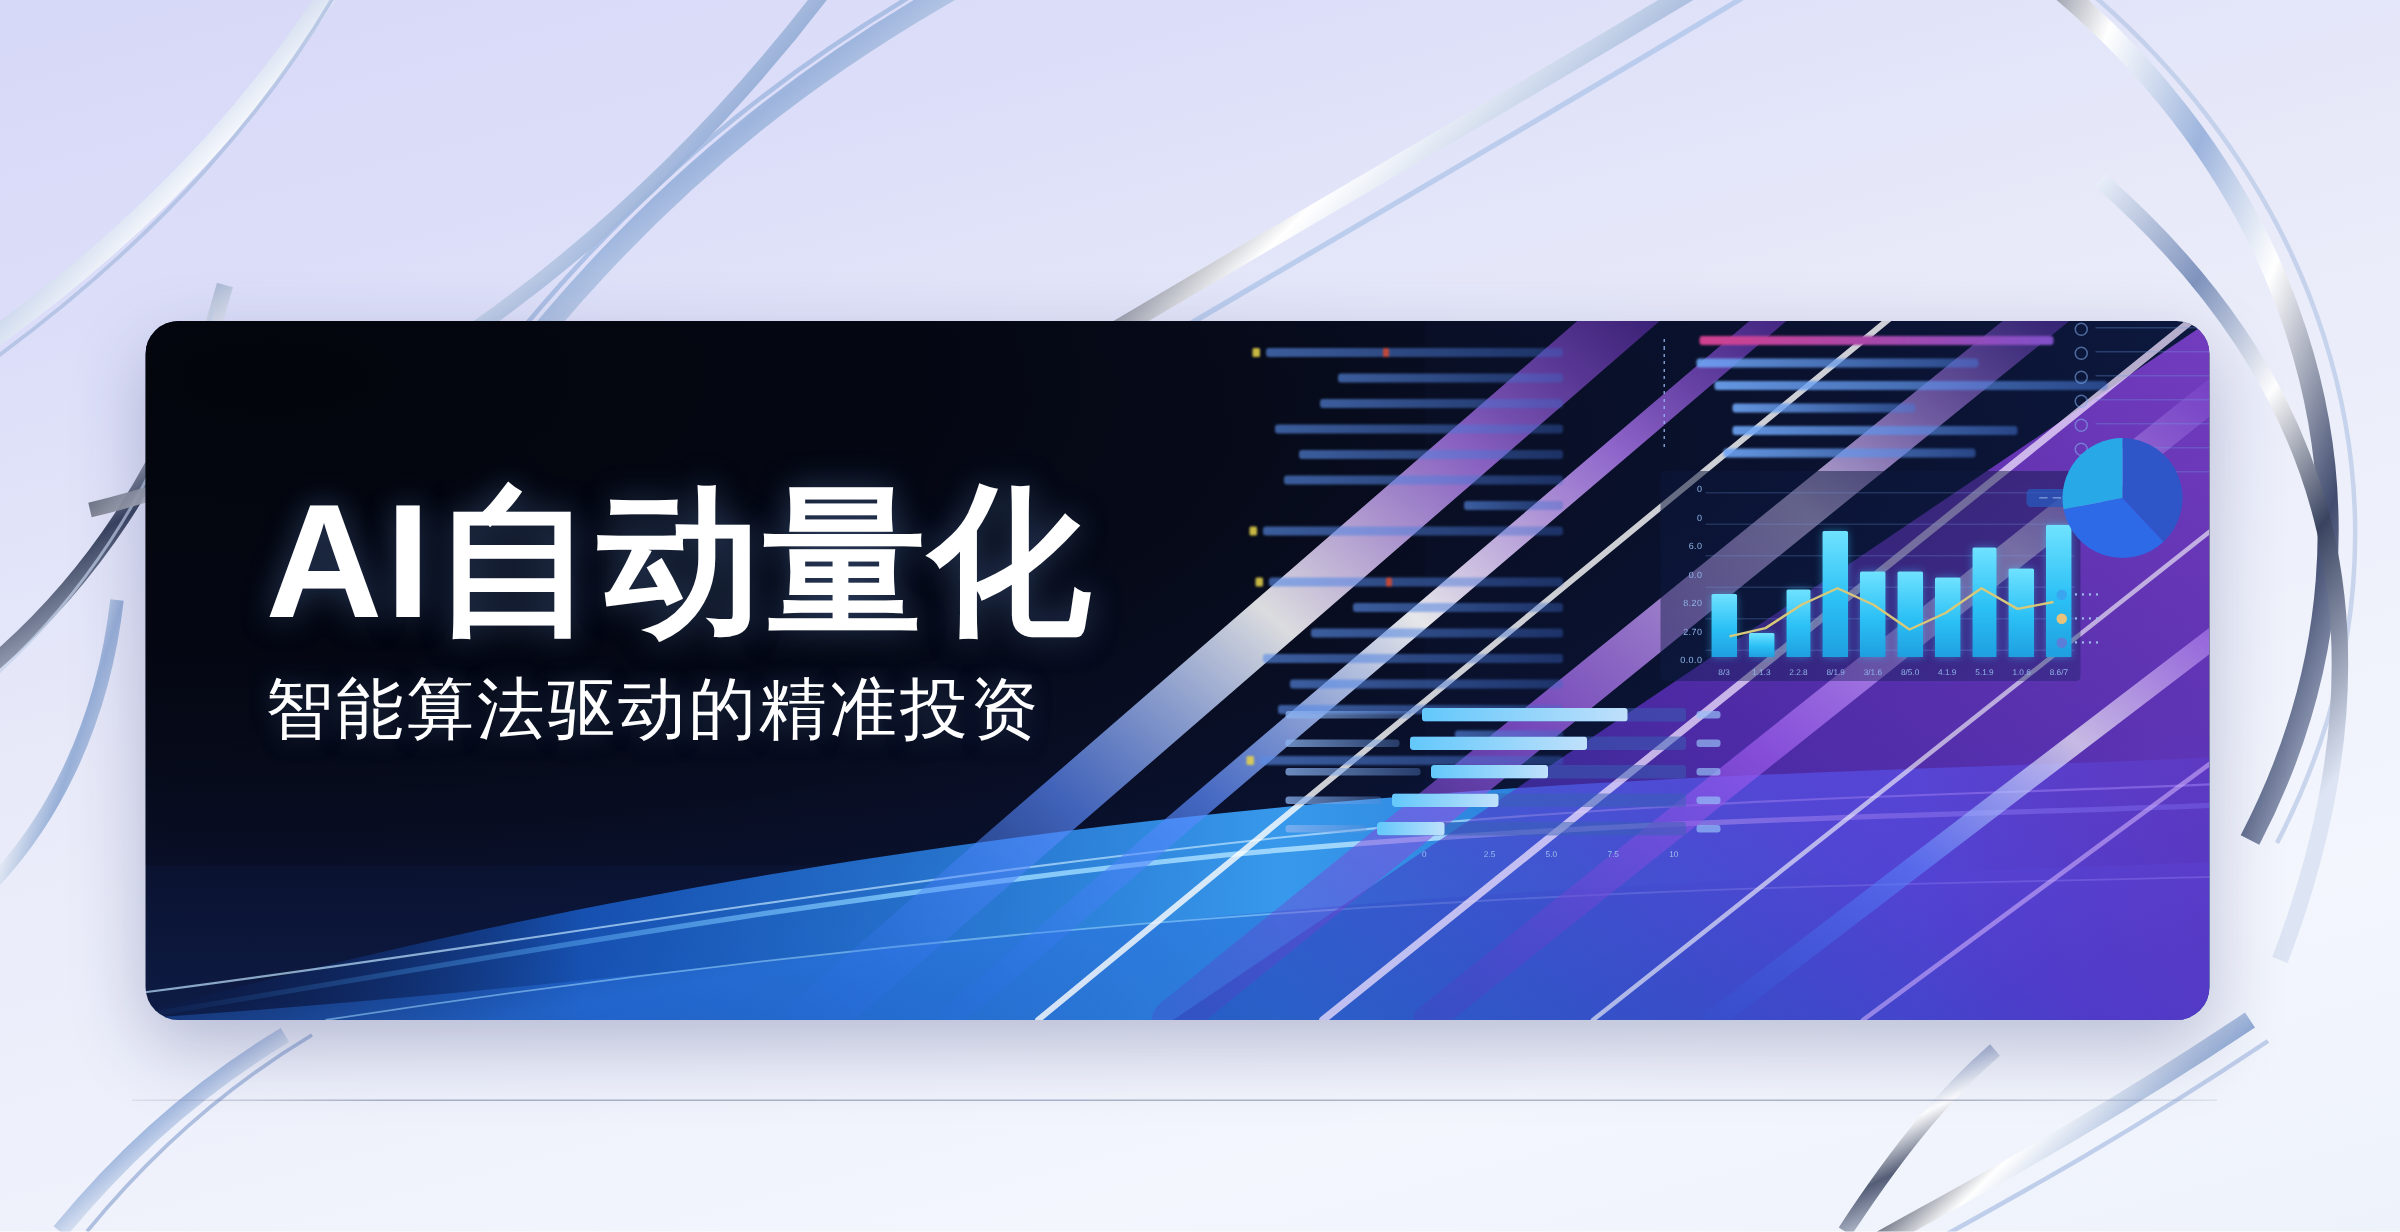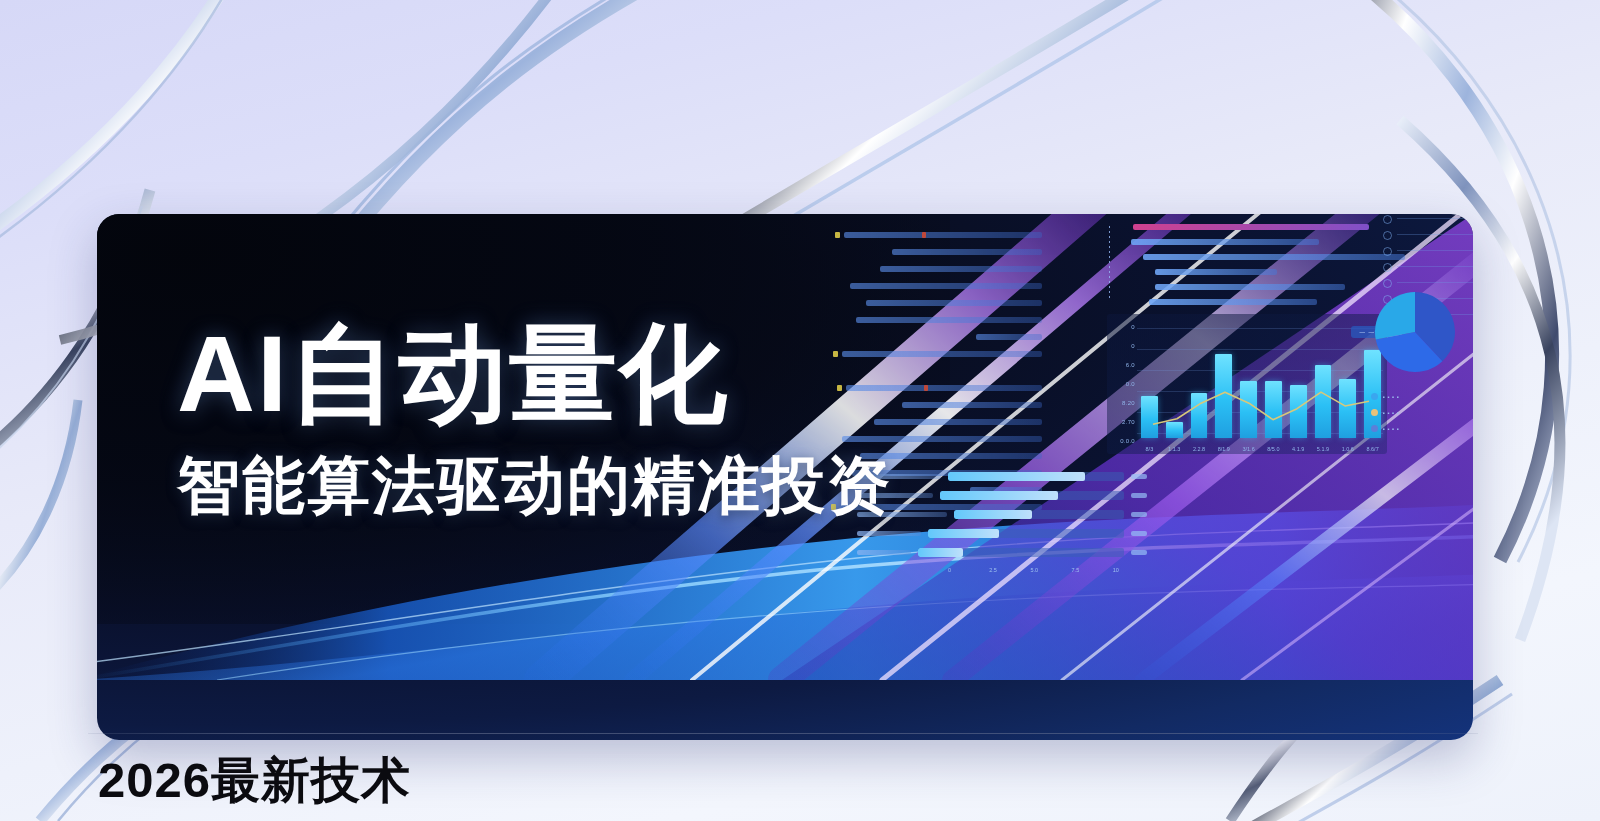--- a/index.html
+++ b/index.html
@@ -9,21 +9,21 @@
     background:linear-gradient(165deg,#d6d8f7 0%,#dcdef9 18%,#e8eaf9 42%,#eef1fb 62%,#f3f6fd 80%,#eef2fb 100%);
     position:relative;
   }
 
   
   .bg-ribbons { position:absolute; inset:0; overflow:hidden; pointer-events:none; }
   .bg-ribbons svg { position:absolute; inset:0; }
 
   
   .hero-card {
-    position:absolute; left:97px; top:214px; width:1376px; height:526px;
+    position:absolute; left:97px; top:214px; width:1376px; height:466px;
     border-radius:22px; overflow:hidden;
     background:
       radial-gradient(150% 120% at 8% 18%, #070b18 0%, #080c1c 28%, #0a1230 50%, #0d1a42 66%, #122a63 80%, #15398c 100%);
     box-shadow:0 18px 48px rgba(40,45,110,.28);
   }
 
   
   .card-darkwash {
     position:absolute; left:0; top:0; width:62%; height:78%;
     background:radial-gradient(ellipse at 10% 10%, rgba(3,5,12,.98) 0%, rgba(4,7,18,.92) 40%, rgba(6,10,26,.45) 70%, rgba(0,0,0,0) 100%);
@@ -37,21 +37,21 @@
 
   
   .headline-block { position:absolute; left:80px; top:105px; z-index:8; }
   .headline {
     font-size:108px; font-weight:700; color:#ffffff; line-height:1.02;
     letter-spacing:2px;
     text-shadow:0 0 22px rgba(120,170,255,.35), 0 4px 18px rgba(0,0,0,.55);
   }
   .subheadline {
     margin-top:14px;
-    font-size:63px; font-weight:700; color:#ffffff; letter-spacing:2px;
+    font-size:45px; font-weight:400; color:#ffffff; letter-spacing:2px;
     text-shadow:0 0 16px rgba(120,170,255,.3), 0 3px 12px rgba(0,0,0,.5);
   }
 
   
   .dash { position:absolute; left:740px; top:0; width:636px; height:466px; z-index:6; }
 
   .log-col { position:absolute; left:0px; top:18px; width:205px; }
   .log-line {
     height:6px; margin-bottom:11px; border-radius:2px; position:relative;
     background:linear-gradient(90deg, rgba(90,140,230,.75), rgba(60,105,200,.45));
@@ -437,14 +437,13 @@
           <span>5.0</span>
           <span>7.5</span>
           <span>10</span>
         </div>
     </div>
   </div>
 </div>
 
 <div class="footer-divider"></div>
 <div class="footer">
-  <div class="footer-left">2026最新技术</div>
 </div>
 
 </body></html>

